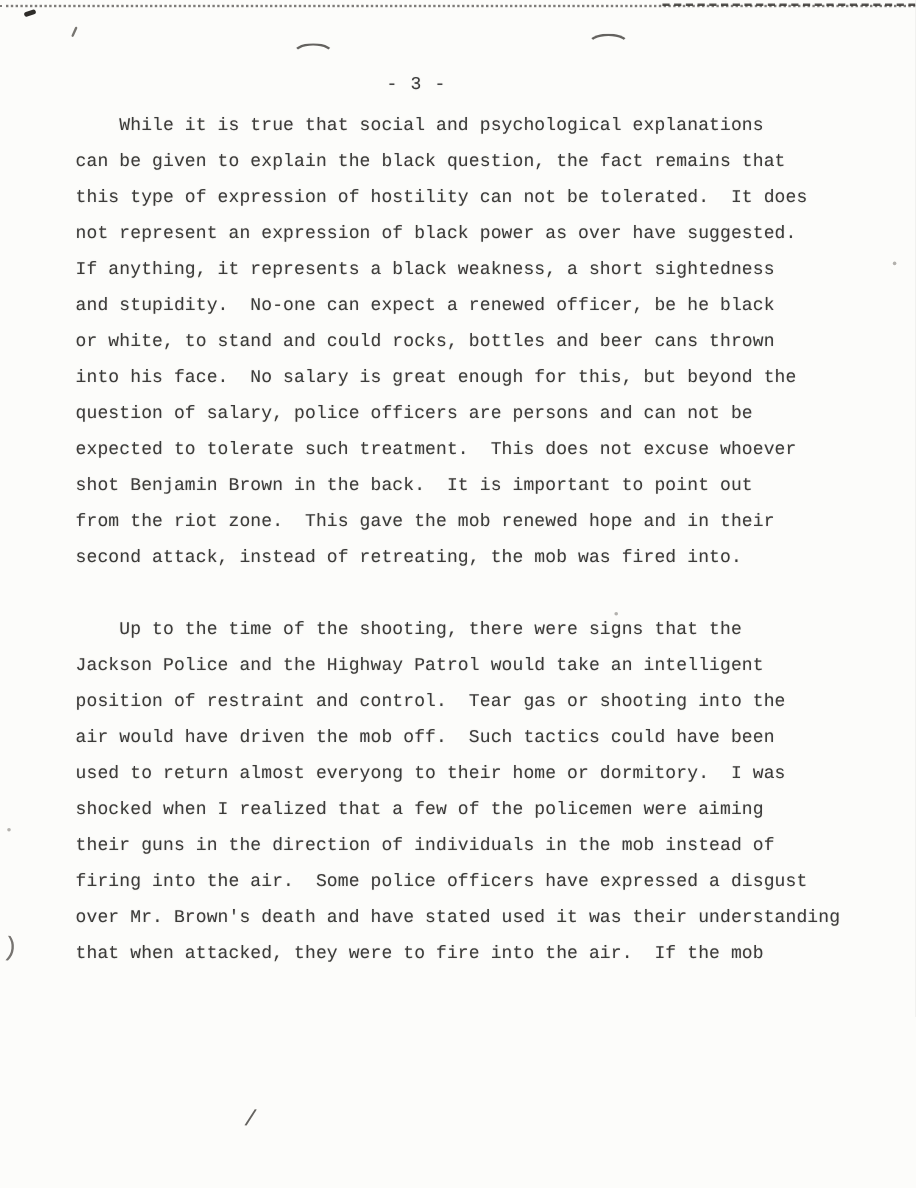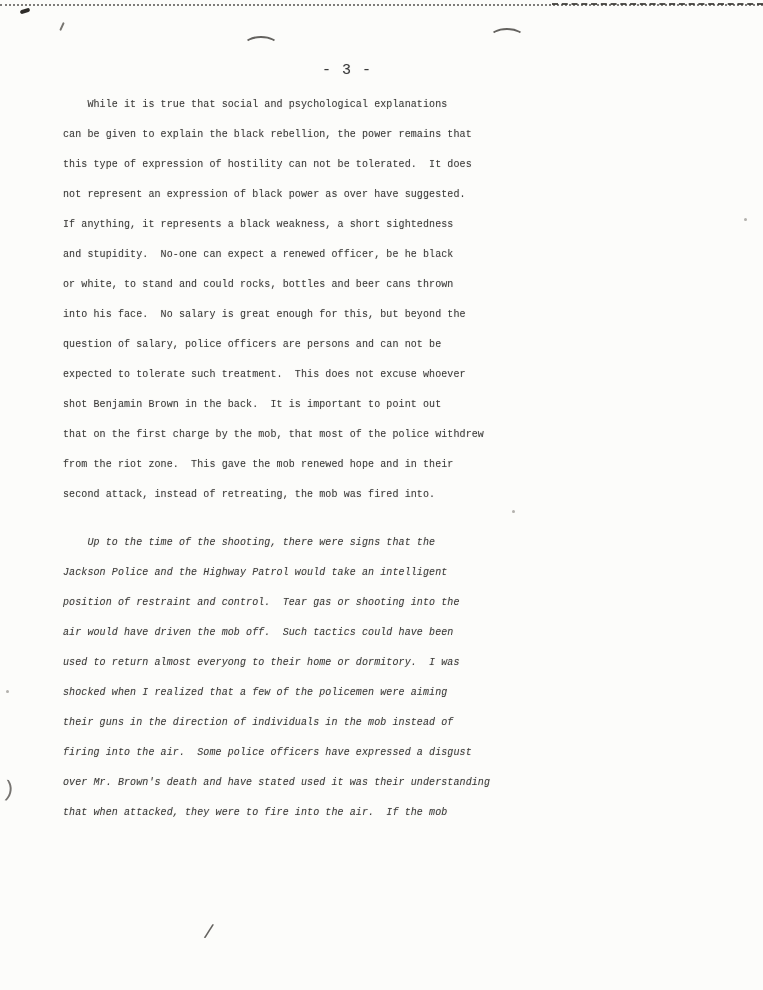--- a/index.html
+++ b/index.html
@@ -54,27 +54,27 @@
   .page-number {
     position: absolute; top: 62px; left: 0; width: 694px;
     text-align: center; font-size: 15px; letter-spacing: 1px;
     color: #3a3a3a; text-shadow: 0 0 1px rgba(60,60,60,.25);
   }
   .body-text {
     position: absolute; top: 90px; left: 63px; width: 680px;
   }
   .line {
     white-space: pre;
-    font-size: 10px;
+    font-size: 15px;
     line-height: 30px;
     letter-spacing: 0.1px;
     color: #3c3b39;
     text-shadow: 0 0 1px rgba(55,55,55,.28);
   }
-  .paragraph + .paragraph { margin-top: 18px; font-style: italic; }
+  .paragraph + .paragraph { margin-top: 30px; }
 </style>
 </head>
 <body>
 
 <div class="page">
 
   <div class="scan-dotline"></div>
   <div class="scan-dotline-dark"></div>
   <div class="scan-corner-mark"></div>
   <div class="scan-tick"></div>
@@ -85,31 +85,30 @@
   <div class="scan-speck speck-1"></div>
   <div class="scan-speck speck-2"></div>
   <div class="scan-speck speck-3"></div>
 
   <div class="page-number">- 3 -</div>
 
   <div class="body-text">
 
     <div class="paragraph">
       <div class="line">    While it is true that social and psychological explanations</div>
-      <div class="line">can be given to explain the black rebellion, the power remains that</div>
+      <div class="line">can be given to explain the black question, the fact remains that</div>
       <div class="line">this type of expression of hostility can not be tolerated.  It does</div>
       <div class="line">not represent an expression of black power as over have suggested.</div>
       <div class="line">If anything, it represents a black weakness, a short sightedness</div>
       <div class="line">and stupidity.  No-one can expect a renewed officer, be he black</div>
       <div class="line">or white, to stand and could rocks, bottles and beer cans thrown</div>
       <div class="line">into his face.  No salary is great enough for this, but beyond the</div>
       <div class="line">question of salary, police officers are persons and can not be</div>
       <div class="line">expected to tolerate such treatment.  This does not excuse whoever</div>
       <div class="line">shot Benjamin Brown in the back.  It is important to point out</div>
-      <div class="line">that on the first charge by the mob, that most of the police withdrew</div>
       <div class="line">from the riot zone.  This gave the mob renewed hope and in their</div>
       <div class="line">second attack, instead of retreating, the mob was fired into.</div>
     </div>
 
     <div class="paragraph">
       <div class="line">    Up to the time of the shooting, there were signs that the</div>
       <div class="line">Jackson Police and the Highway Patrol would take an intelligent</div>
       <div class="line">position of restraint and control.  Tear gas or shooting into the</div>
       <div class="line">air would have driven the mob off.  Such tactics could have been</div>
       <div class="line">used to return almost everyong to their home or dormitory.  I was</div>

